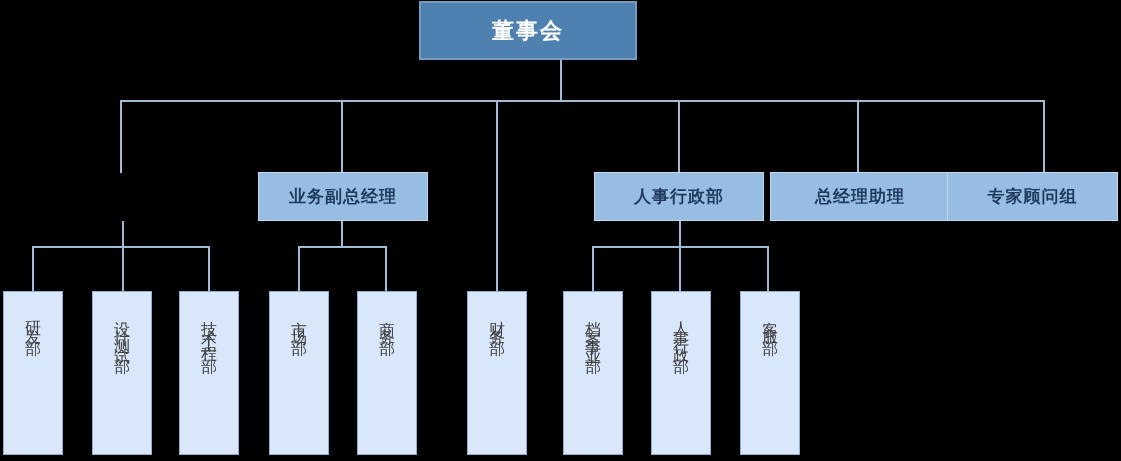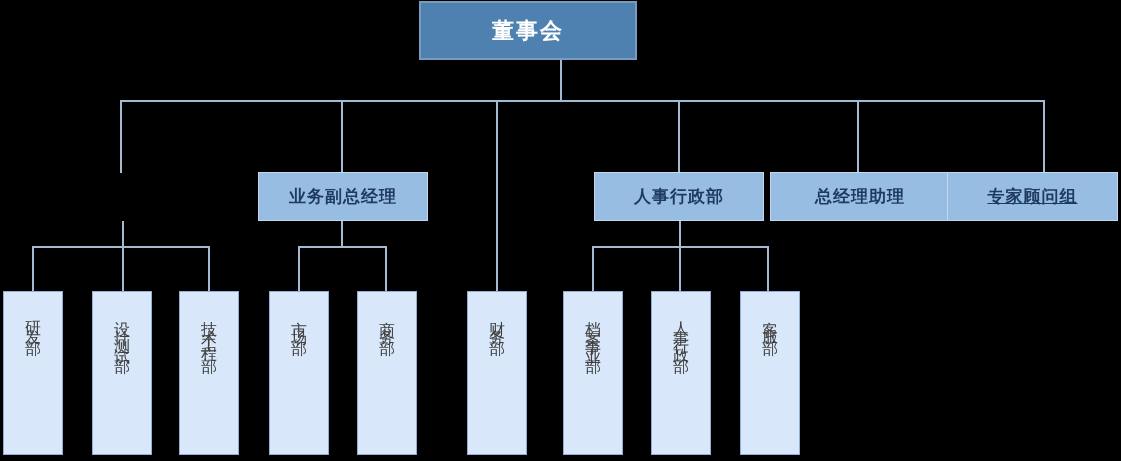--- a/index.html
+++ b/index.html
@@ -95,21 +95,21 @@
 
   <div class="node manager-node" style="left:258px;top:172px;width:170px;height:49px;align-items:center;">
     <span>业务副总经理</span>
   </div>
   <div class="node manager-node" style="left:594px;top:172px;width:170px;height:49px;">
     <span>人事行政部</span>
   </div>
   <div class="node manager-node" style="left:770px;top:172px;width:180px;height:49px;">
     <span>总经理助理</span>
   </div>
-  <div class="node manager-node" style="left:947px;top:172px;width:171px;height:49px;text-decoration:underline;">
+  <div class="node manager-node" style="left:947px;top:172px;width:171px;height:49px;">
     <span>专家顾问组</span>
   </div>
 
   <div class="node department-node" style="left:3px;top:291px;width:60px;height:164px;">
     <span class="vtext">研发部</span>
   </div>
   <div class="node department-node" style="left:92px;top:291px;width:60px;height:164px;">
     <span class="vtext">设计测试部</span>
   </div>
   <div class="node department-node" style="left:179px;top:291px;width:60px;height:164px;">

